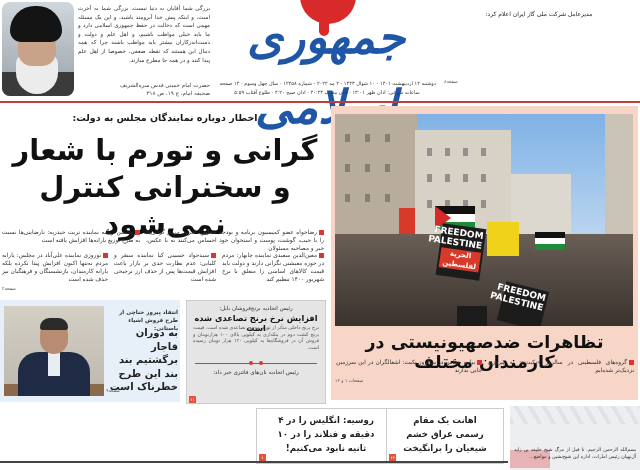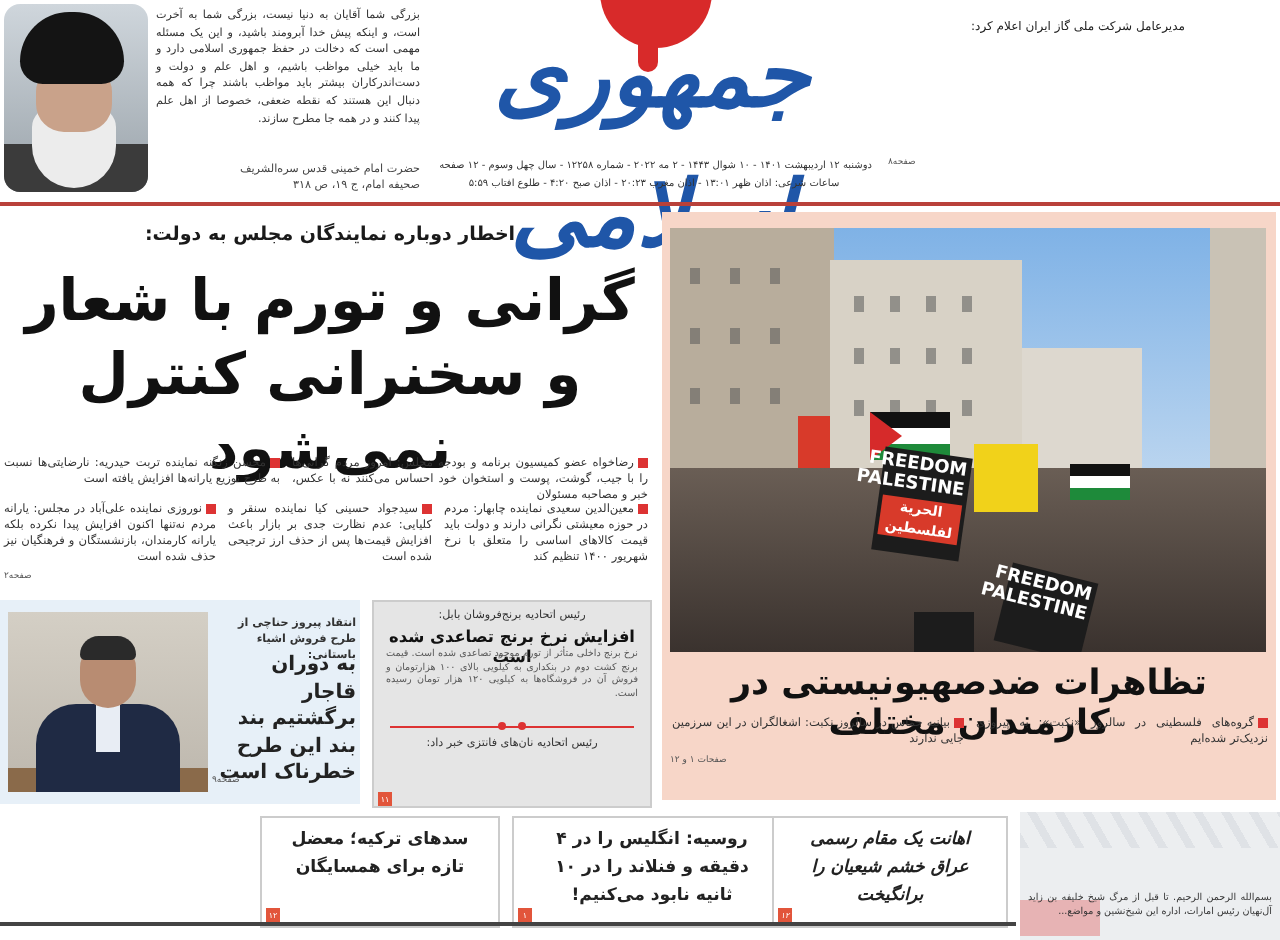--- a/index.html
+++ b/index.html
@@ -98,21 +98,21 @@
   #bottom-row { left: 0; top: 406px; width: 640px; height: 64px; }
   #bottom-rule { left: 0; top: 461px; width: 508px; height: 2px; background: #444; }
   .bcard { position: absolute; top: 2px; height: 56px; border: 1px solid #ccc; background: #fff; }
   .bcard .k { position: absolute; left: 0; width: 100%; text-align: center; font-size: 5.8px; color: #333; }
   .bcard .t { position: absolute; left: 0; width: 100%; text-align: center; font-size: 8.6px; line-height: 14px; font-weight: bold; color: #222; }
   .bcard .a { position: absolute; left: 4px; font-size: 4.6px; color: #555; }
   .bcard .page-badge { left: 2px; bottom: 2px; }
   #bcard-0 { left: 2px; width: 122px; }
   #bcard-1 { left: 130px; width: 120px; }
   #bcard-2 { left: 256px; width: 140px; }
-  #bcard-3 { left: 386px; width: 118px; font-style: italic; }
+  #bcard-3 { left: 386px; width: 118px; }
 
   #emirates { left: 510px; top: 406px; width: 130px; height: 64px; background: #eceef0; overflow: hidden; }
   #emirates-pattern { left: 0; top: 0; width: 130px; height: 18px; background: repeating-linear-gradient(60deg, #dfe2e6 0 4px, #eceef0 4px 12px); }
   #emirates-title { left: 0; top: 22px; width: 130px; font-size: 9.5px; font-weight: bold; text-align: center; color: #c4282e; }
   #emirates-body { left: 4px; top: 40px; width: 122px; font-size: 4.8px; line-height: 7px; text-align: justify; color: #333; }
   #emirates-band { left: 0; top: 44px; width: 40px; height: 18px; background: #e48c8c; opacity: .6; }
 </style>
 </head>
 <body>
 
@@ -229,24 +229,20 @@
     <div class="sign" style="left:64px;top:94px;width:16px;height:26px;background:#d83a2a;font-size:4px"></div>
     <div class="sign" style="left:122px;top:192px;width:30px;height:20px;font-size:5px"></div>
   </div>
   <div id="feature-title" class="abs">تظاهرات ضدصهیونیستی در کارمندان مختلف</div>
   <div id="feature-brief-0" class="abs brief"><span class="bullet"></span><span>گروه‌های فلسطینی در سالروز «نکبت»: به پیروزی نزدیک‌تر شده‌ایم</span></div>
   <div id="feature-brief-1" class="abs brief"><span class="bullet"></span><span>بیانیه حماس در سالروز نکبت: اشغالگران در این سرزمین جایی ندارند</span></div>
   <div id="feature-page" class="abs">صفحات ۱ و ۱۲</div>
 </div>
 
 <div id="bottom-row" class="abs">
-  <div id="bcard-1" class="bcard">
-    <div class="t" style="top:4px;padding:0 14px">سدهای ترکیه؛ معضل تازه برای همسایگان</div>
-    <div class="page-badge">۱۲</div>
-  </div>
   <div id="bcard-2" class="bcard">
     <div class="t" style="top:4px;padding:0 10px">روسیه: انگلیس را در ۴ دقیقه و فنلاند را در ۱۰ ثانیه نابود می‌کنیم!</div>
     <div class="page-badge">۱</div>
   </div>
   <div id="bcard-3" class="bcard">
     <div class="t" style="top:4px;padding:0 12px">اهانت یک مقام رسمی عراق خشم شیعیان را برانگیخت</div>
     <div class="page-badge">۱۲</div>
   </div>
 </div>
 <div id="bottom-rule" class="abs"></div>

